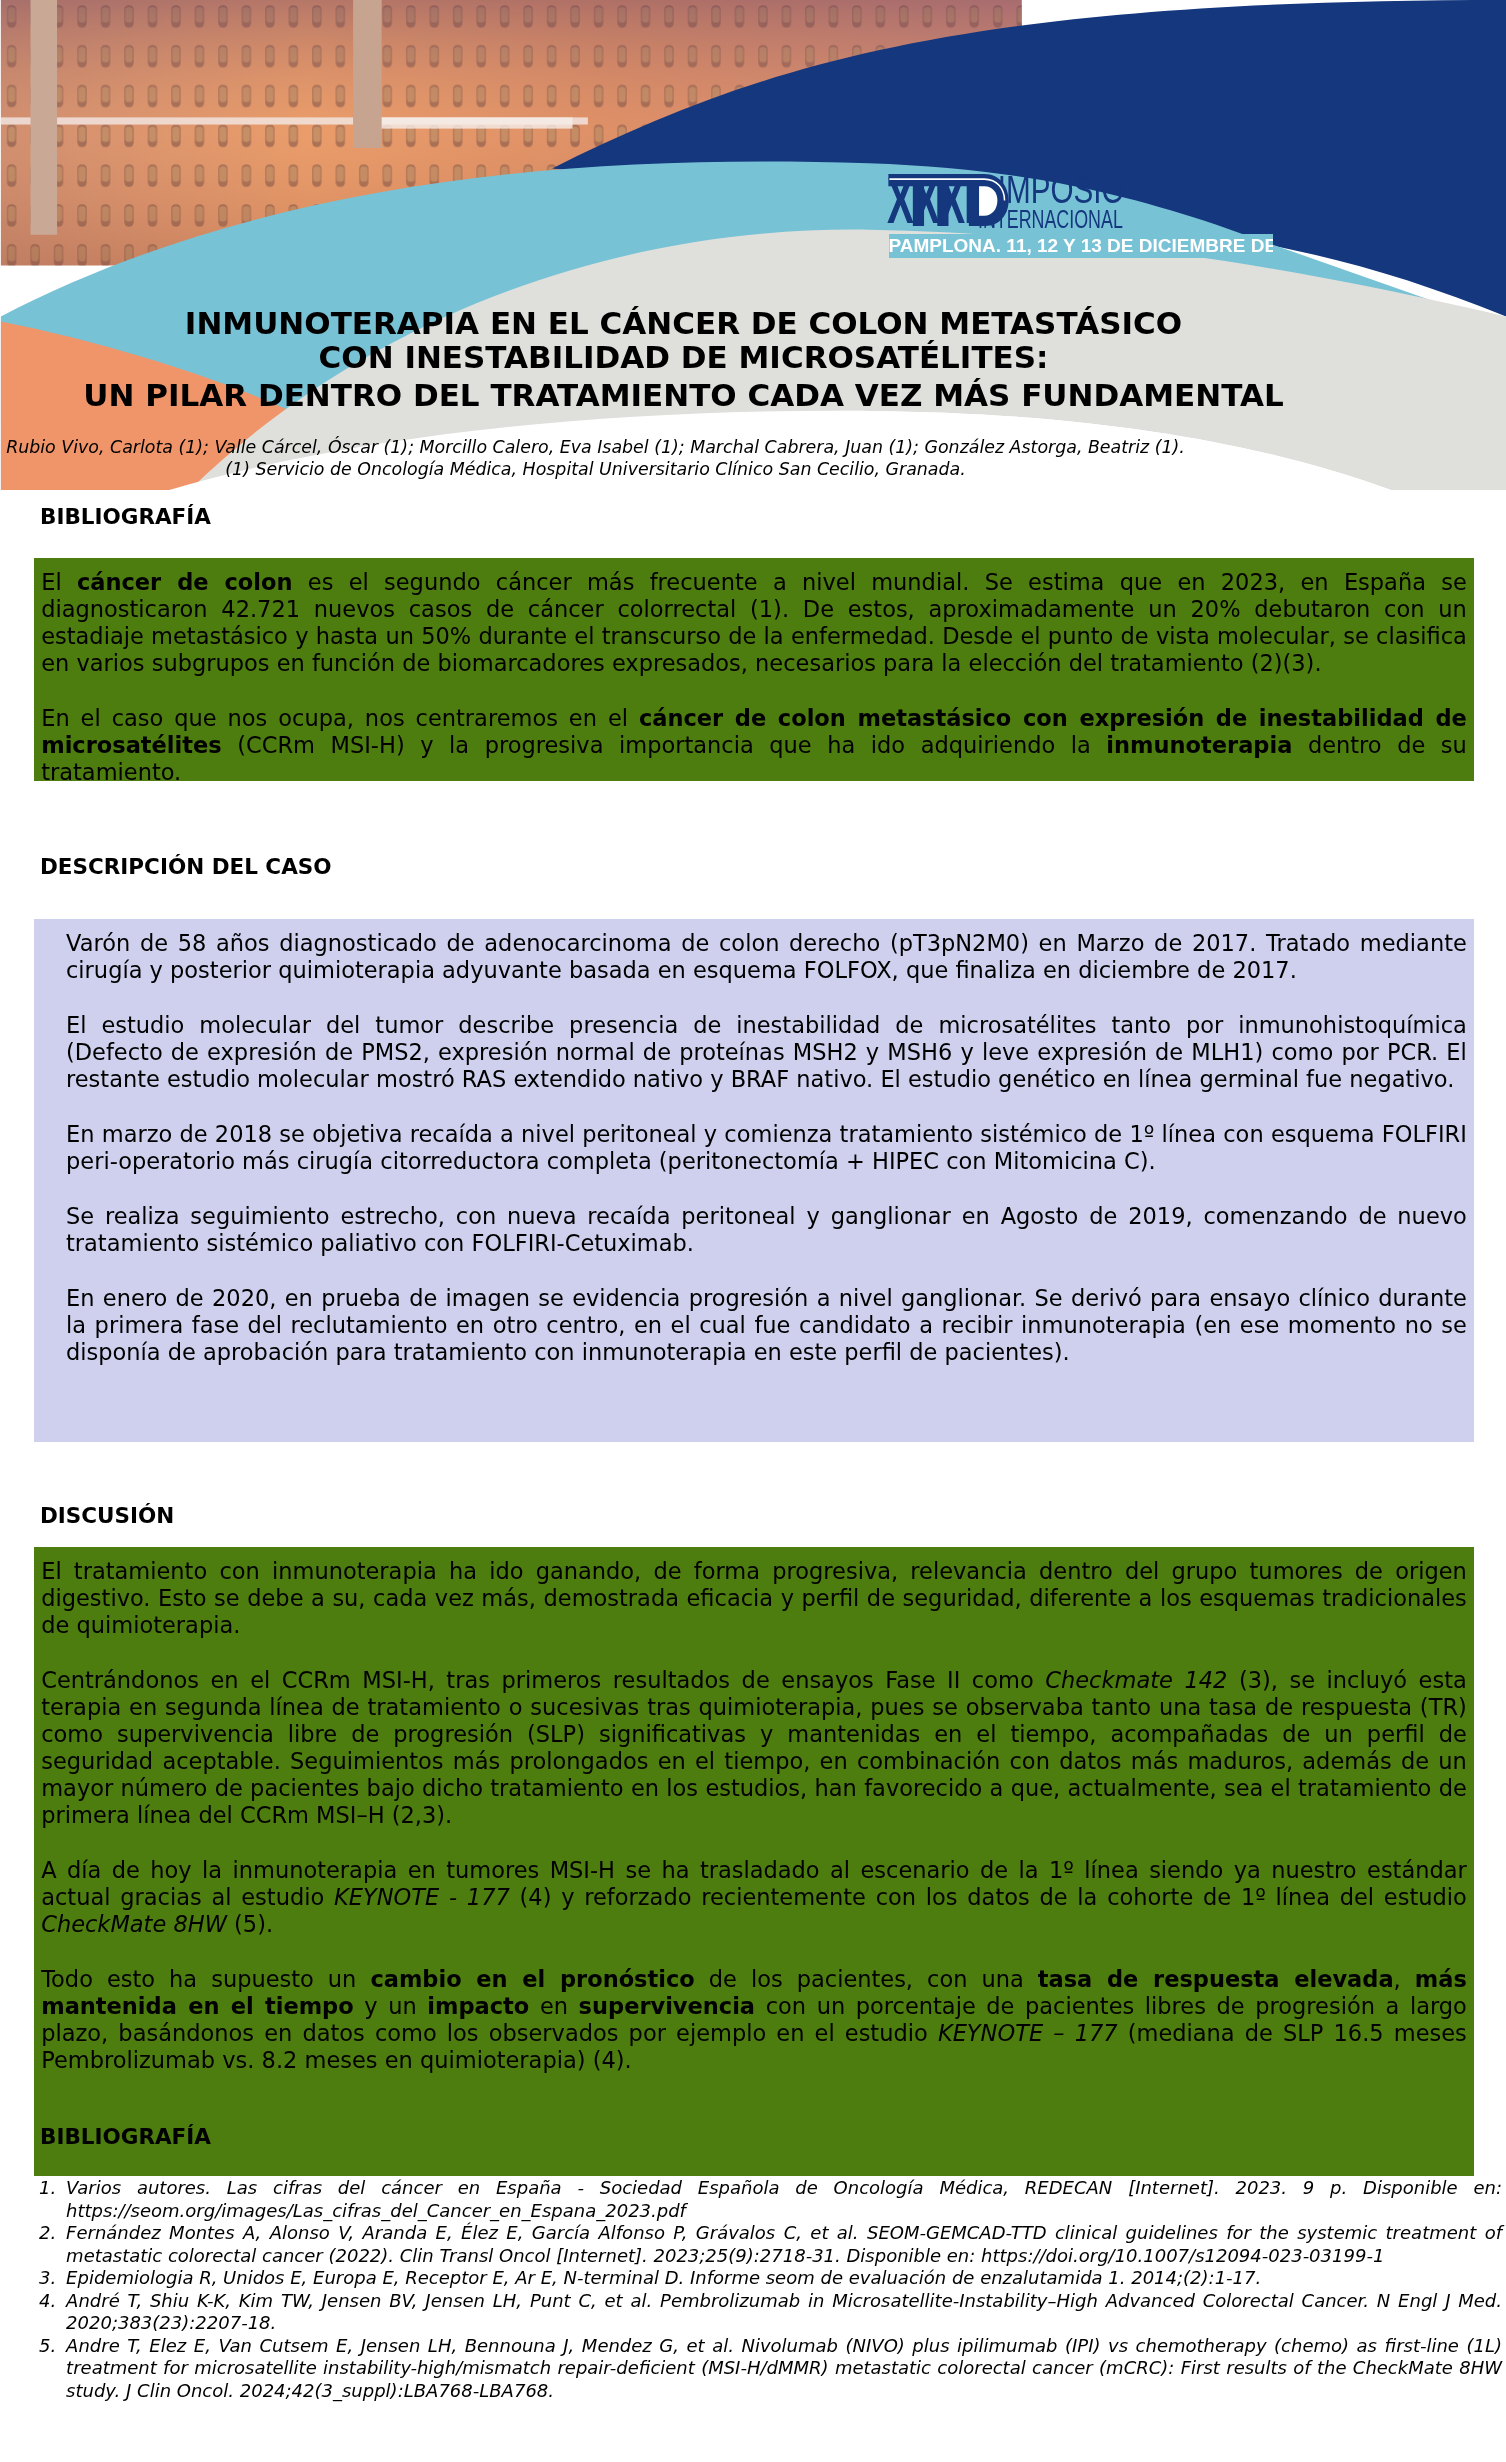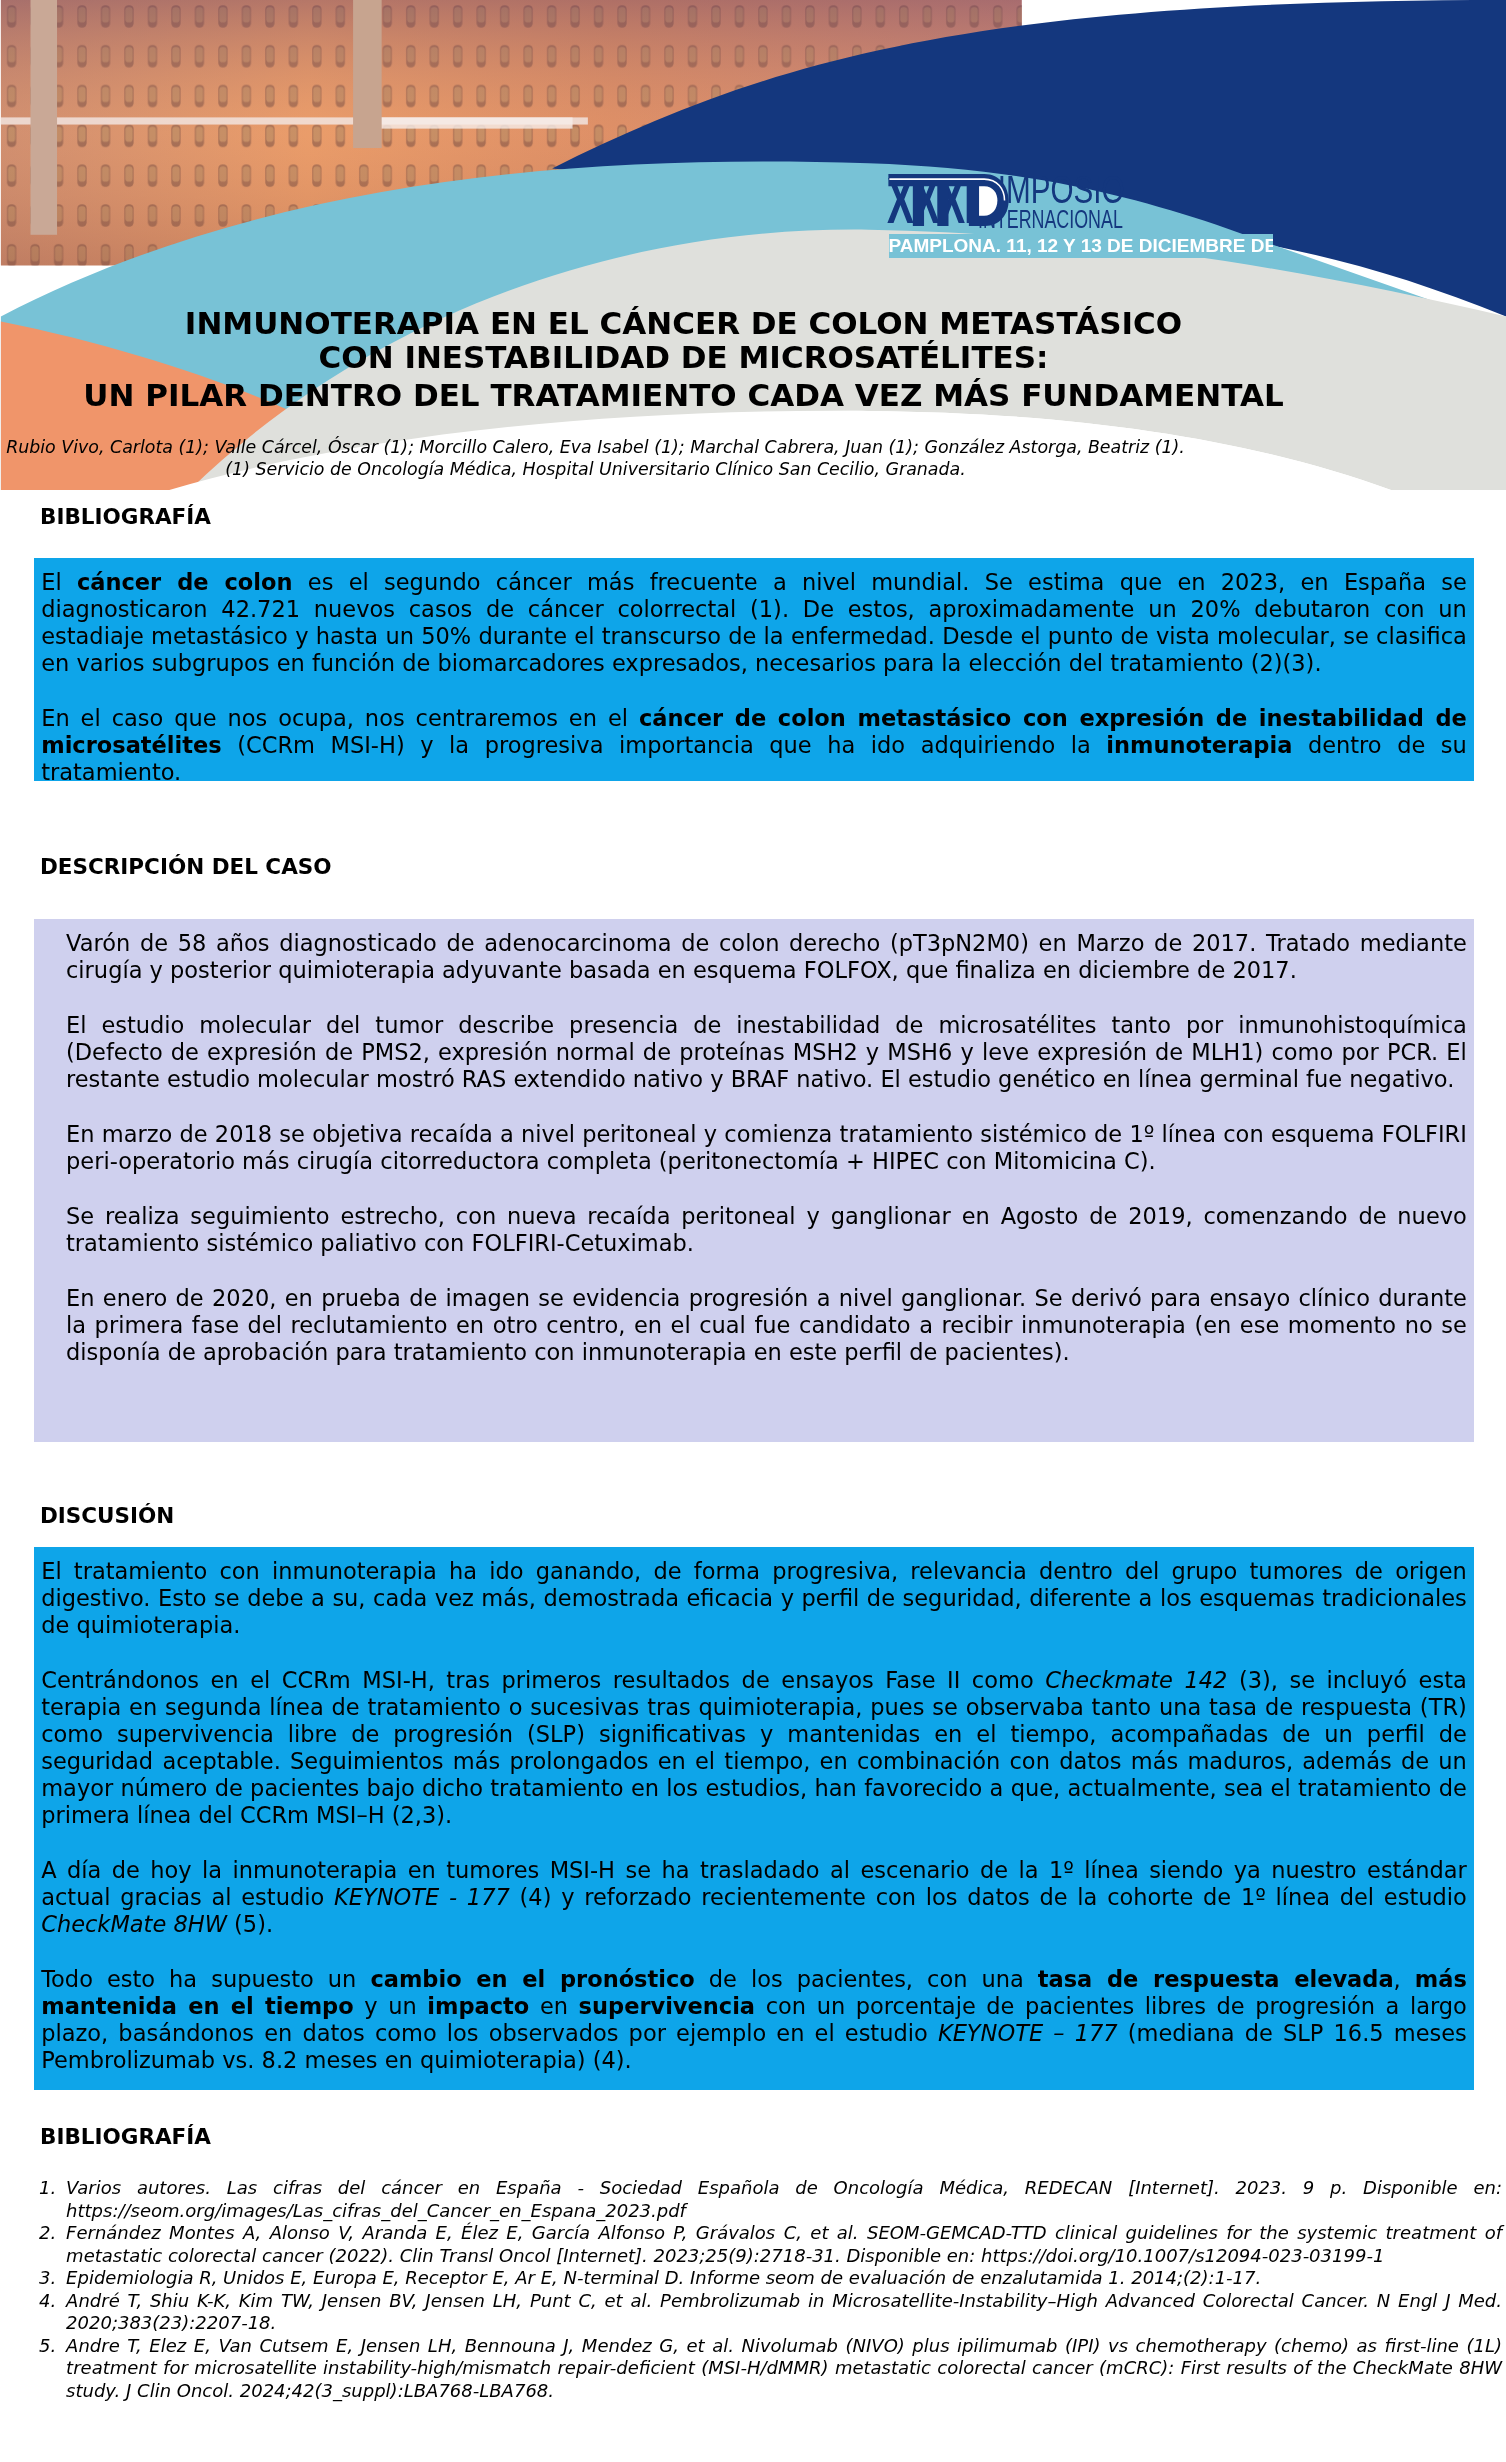--- a/index.html
+++ b/index.html
@@ -19,21 +19,21 @@
   .logo-date { position:absolute; left:1.5px; top:61px; width:384px; height:23.5px; background:#78c2d6;
     color:#fff; font-family:"Liberation Sans", sans-serif; font-weight:bold; font-size:19px; line-height:23.5px;
     text-align:center; white-space:nowrap; overflow:hidden; }
   .title { position:absolute; left:0; width:1367px; text-align:center; font-weight:bold;
     font-family:"DejaVu Sans", sans-serif; font-size:31px; line-height:36px; }
   .authors { position:absolute; left:0; width:1191px; text-align:center; font-style:italic;
     font-family:"DejaVu Sans", sans-serif; font-size:17.4px; line-height:22.5px; }
   .section-heading { position:absolute; left:40px; font-weight:bold; font-family:"DejaVu Sans", sans-serif;
     font-size:21.5px; line-height:25.5px; }
   .box { position:absolute; left:34px; width:1440px; box-sizing:border-box; padding:11.2px 7.2px 0 7.2px; }
-  .box.teal { background:#0ea5e9; }
+  .box.teal { background:#4d7c0f; }
   .box.lav { background:#cfd0ee;padding-left:32px; }
   .box p { margin:0 0 28px 0; font-family:"DejaVu Sans", sans-serif; font-size:22.5px; line-height:27px;
     text-align:justify; }
   .box p:last-child { margin-bottom:0; }
   .refs { position:absolute; left:34px; top:2177px; width:1440px; margin:0; padding:0 0 0 28px;
     font-family:"DejaVu Sans", sans-serif; font-style:italic; font-size:18px; line-height:22.5px; text-align:justify; }
   .refs li { margin:0; padding-left:4.1px;font-style:italic; }
   b { font-weight:bold; }
 </style>
 </head>
@@ -112,21 +112,21 @@
 <div class="section-heading" style="top:854px;">DESCRIPCIÓN DEL CASO</div>
 <div class="box lav" style="top:919px; height:523px;">
   <p><span>Varón de 58 años diagnosticado de adenocarcinoma de colon derecho (pT3pN2M0) en Marzo de 2017. Tratado mediante cirugía y posterior quimioterapia adyuvante basada en esquema FOLFOX, que finaliza en diciembre de 2017.</span></p>
   <p><span>El estudio molecular del tumor describe presencia de inestabilidad de microsatélites tanto por inmunohistoquímica (Defecto de expresión de PMS2, expresión normal de proteínas MSH2 y MSH6 y leve expresión de MLH1) como por PCR. El restante estudio molecular mostró RAS extendido nativo y BRAF nativo. El estudio genético en línea germinal fue negativo.</span></p>
   <p><span>En marzo de 2018 se objetiva recaída a nivel peritoneal y comienza tratamiento sistémico de 1º línea con esquema FOLFIRI peri-operatorio más cirugía citorreductora completa (peritonectomía + HIPEC con Mitomicina C).</span></p>
   <p><span>Se realiza seguimiento estrecho, con nueva recaída peritoneal y ganglionar en Agosto de 2019, comenzando de nuevo tratamiento sistémico paliativo con FOLFIRI-Cetuximab.</span></p>
   <p><span>En enero de 2020, en prueba de imagen se evidencia progresión a nivel ganglionar. Se derivó para ensayo clínico durante la primera fase del reclutamiento en otro centro, en el cual fue candidato a recibir inmunoterapia (en ese momento no se disponía de aprobación para tratamiento con inmunoterapia en este perfil de pacientes).</span></p>
 </div>
 
 <div class="section-heading" style="top:1503px;">DISCUSIÓN</div>
-<div class="box teal" style="top:1547px; height:543px;">
+<div class="box teal" style="top:1547px; height:629px;">
   <p><span>El tratamiento con inmunoterapia ha ido ganando, de forma progresiva, relevancia dentro del grupo tumores de origen digestivo. Esto se debe a su, cada vez más, demostrada eficacia y perfil de seguridad, diferente a los esquemas tradicionales de quimioterapia.</span></p>
   <p><span>Centrándonos en el CCRm MSI-H, tras primeros resultados de ensayos Fase II como </span><i>Checkmate 142</i><span> (3),  se incluyó esta terapia en segunda línea de tratamiento o sucesivas tras quimioterapia, pues se observaba tanto una tasa de respuesta (TR) como supervivencia libre de progresión (SLP) significativas y mantenidas en el tiempo, acompañadas de un perfil de seguridad aceptable. Seguimientos más prolongados en el tiempo, en combinación con datos más maduros, además de un mayor número de pacientes bajo dicho tratamiento en los estudios, han favorecido a que,  actualmente, sea el tratamiento de primera línea del CCRm MSI–H (2,3).</span></p>
   <p><span>A día de hoy la inmunoterapia en tumores MSI-H se ha trasladado al escenario de la 1º línea siendo ya nuestro estándar actual gracias al estudio </span><i>KEYNOTE - 177</i><span> (4) y reforzado recientemente con los datos de la cohorte de 1º línea del estudio </span><i>CheckMate 8HW</i><span> (5).</span></p>
   <p><span>Todo esto ha supuesto un </span><b>cambio en el pronóstico</b><span> de los pacientes, con una </span><b>tasa de respuesta elevada</b><span>, </span><b>más mantenida en el tiempo</b><span> y un </span><b>impacto</b><span> en </span><b>supervivencia</b><span> con un porcentaje de pacientes libres de progresión a largo plazo, basándonos en datos como los observados por ejemplo en el estudio </span><i>KEYNOTE – 177</i><span> (mediana de SLP 16.5 meses Pembrolizumab vs. 8.2 meses en quimioterapia) (4).</span></p>
 </div>
 
 <div class="section-heading" style="top:2124px;">BIBLIOGRAFÍA</div>
 <ol class="refs">
   <li>Varios autores. Las cifras del cáncer en España - Sociedad Española de Oncología Médica, REDECAN [Internet]. 2023. 9 p. Disponible en: https://seom.org/images/Las_cifras_del_Cancer_en_Espana_2023.pdf</li>
   <li>Fernández Montes A, Alonso V, Aranda E, Élez E, García Alfonso P, Grávalos C, et al. SEOM-GEMCAD-TTD clinical guidelines for the systemic treatment of metastatic colorectal cancer (2022). Clin Transl Oncol [Internet]. 2023;25(9):2718-31. Disponible en: https://doi.org/10.1007/s12094-023-03199-1</li>

